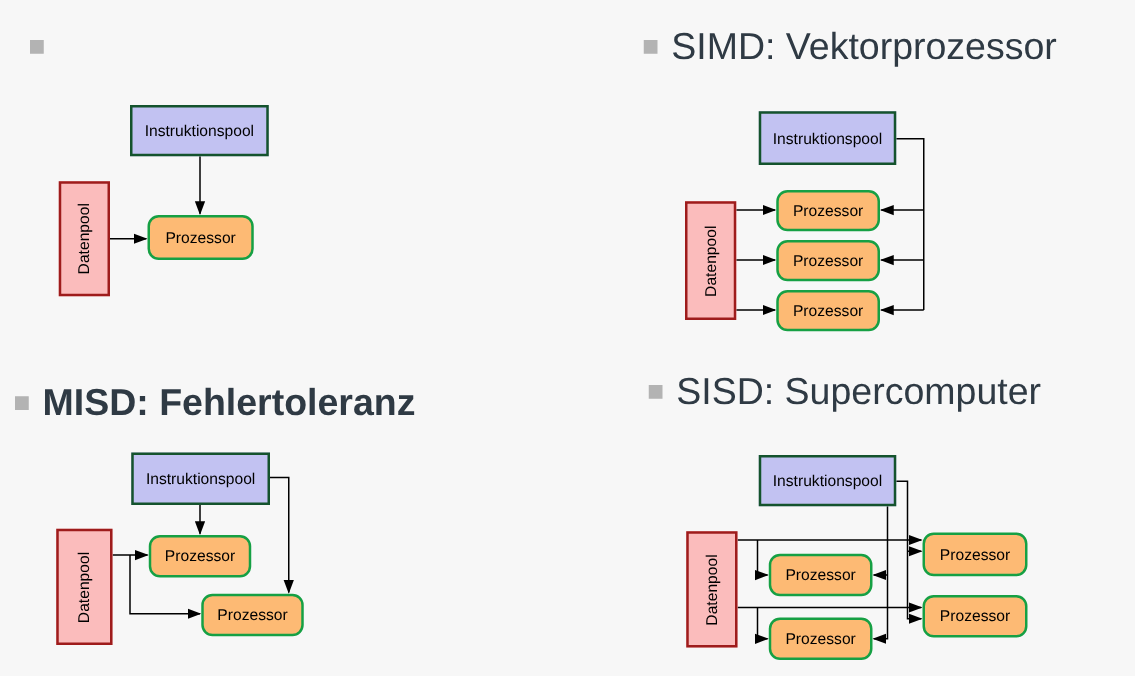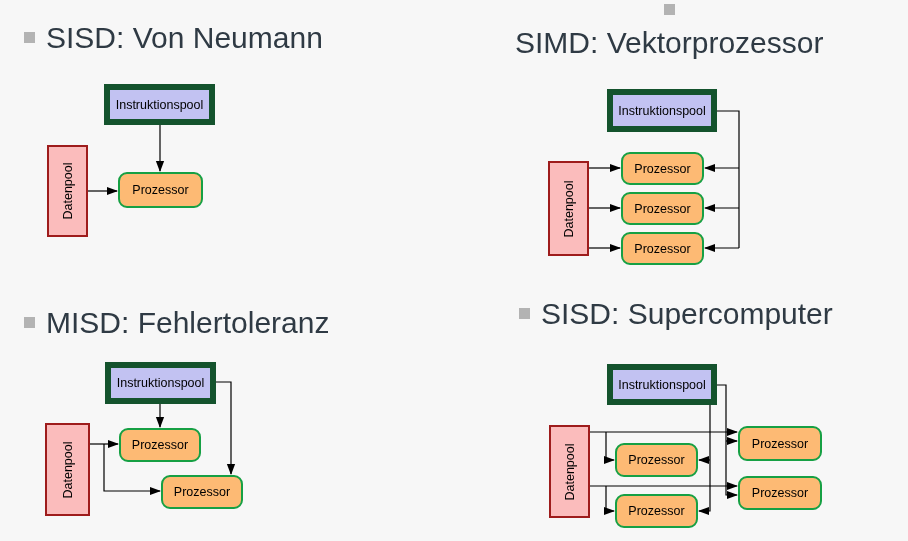--- a/index.html
+++ b/index.html
@@ -12,21 +12,21 @@
     position:absolute; display:flex; align-items:center; gap:11px;
     height:35px; color:#2f3a44; font-size:30px; white-space:nowrap;
     z-index:3; letter-spacing:0px;
   }
   .bullet { width:11px; height:11px; background:#b3b3b3; flex:0 0 auto; }
   .node {
     position:absolute; box-sizing:border-box;
     display:flex; align-items:center; justify-content:center;
     font-size:12.5px; color:#000; z-index:2; white-space:nowrap;
   }
-  .instr { background:#c2c2f2; border:6px solid #14532d; }
+  .instr { background:#c2c2f2; border:2px solid #14532d; }
   .daten { background:#fbbcbc; border:2.5px solid #9e1c1c; }
   .proz  { background:#fdba74; border:2.5px solid #16a044; border-radius:9px; }
   .vtext { transform:rotate(-90deg); white-space:nowrap; }
   svg.wires { position:absolute; left:0; top:0; z-index:1; }
   .w { stroke:#000; stroke-width:1.2; fill:none; }
 </style>
 </head>
 <body>
 
 <div id="slide">
@@ -68,45 +68,44 @@
       <path class="w" d="M 590 432 H 737" marker-end="url(#ah)"></path>
       <path class="w" d="M 606 432 V 460 H 614" marker-end="url(#ah)"></path>
       <path class="w" d="M 590 486 H 737" marker-end="url(#ah)"></path>
       <path class="w" d="M 606 486 V 511 H 614" marker-end="url(#ah)"></path>
     </g>
   </svg>
 
   <section>
     <div class="heading" style="left:24px; top:20px;">
       <span class="bullet"></span>
-      <span>SISD: Von Neumann</span>
     </div>
     <div class="node instr" style="left:104px; top:84px; width:111px; height:41px;">Instruktionspool</div>
     <div class="node daten" style="left:47px; top:145px; width:41px; height:92px;">
       <span class="vtext">Datenpool</span>
     </div>
     <div class="node proz" style="left:118px; top:172px; width:85px; height:36px;">Prozessor</div>
   </section>
 
   <section>
-    <div class="heading" style="left:515px; top:4px;flex-direction:column;">
+    <div class="heading" style="left:515px; top:20px;">
       <span class="bullet"></span>
       <span>SIMD: Vektorprozessor</span>
     </div>
     <div class="node instr" style="left:607px; top:89px; width:110px; height:43px;">Instruktionspool</div>
     <div class="node daten" style="left:548px; top:161px; width:41px; height:95px;">
       <span class="vtext">Datenpool</span>
     </div>
     <div class="node proz" style="left:621px; top:152px; width:83px; height:33px;">Prozessor</div>
     <div class="node proz" style="left:621px; top:192px; width:83px; height:33px;">Prozessor</div>
     <div class="node proz" style="left:621px; top:232px; width:83px; height:33px;">Prozessor</div>
   </section>
 
   <section>
-    <div class="heading" style="left:24px; top:305px;">
+    <div class="heading" style="left:12px; top:305px;font-weight:bold;">
       <span class="bullet"></span>
       <span>MISD: Fehlertoleranz</span>
     </div>
     <div class="node instr" style="left:105px; top:362px; width:111px; height:42px;">Instruktionspool</div>
     <div class="node daten" style="left:45px; top:423px; width:45px; height:93px;">
       <span class="vtext">Datenpool</span>
     </div>
     <div class="node proz" style="left:119px; top:428px; width:82px; height:34px;">Prozessor</div>
     <div class="node proz" style="left:161px; top:475px; width:82px; height:34px;">Prozessor</div>
   </section>

